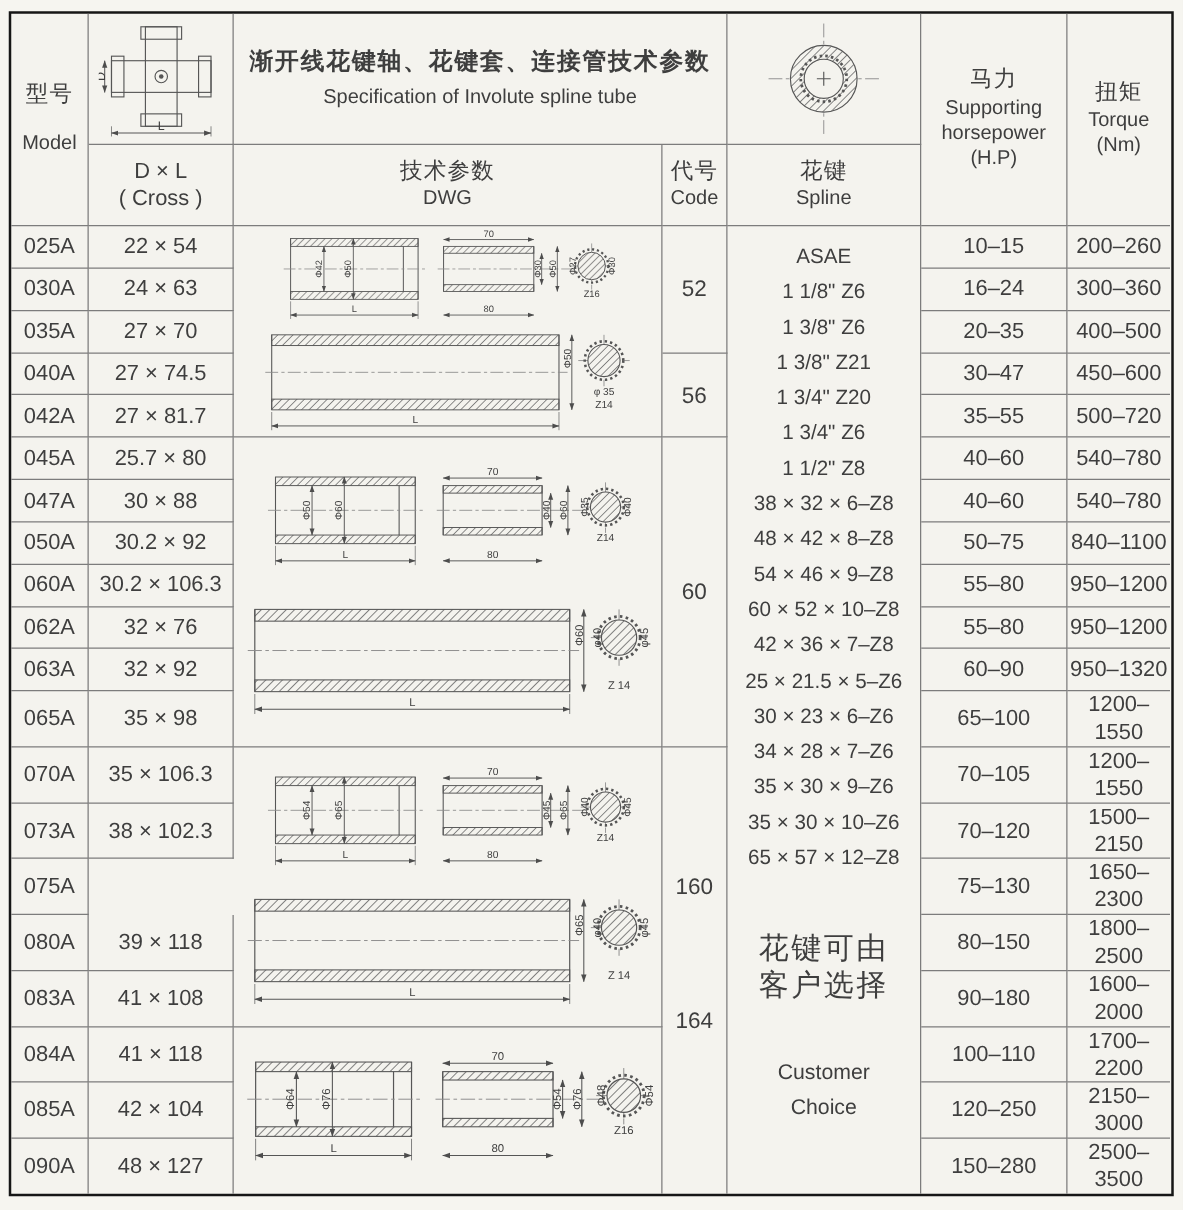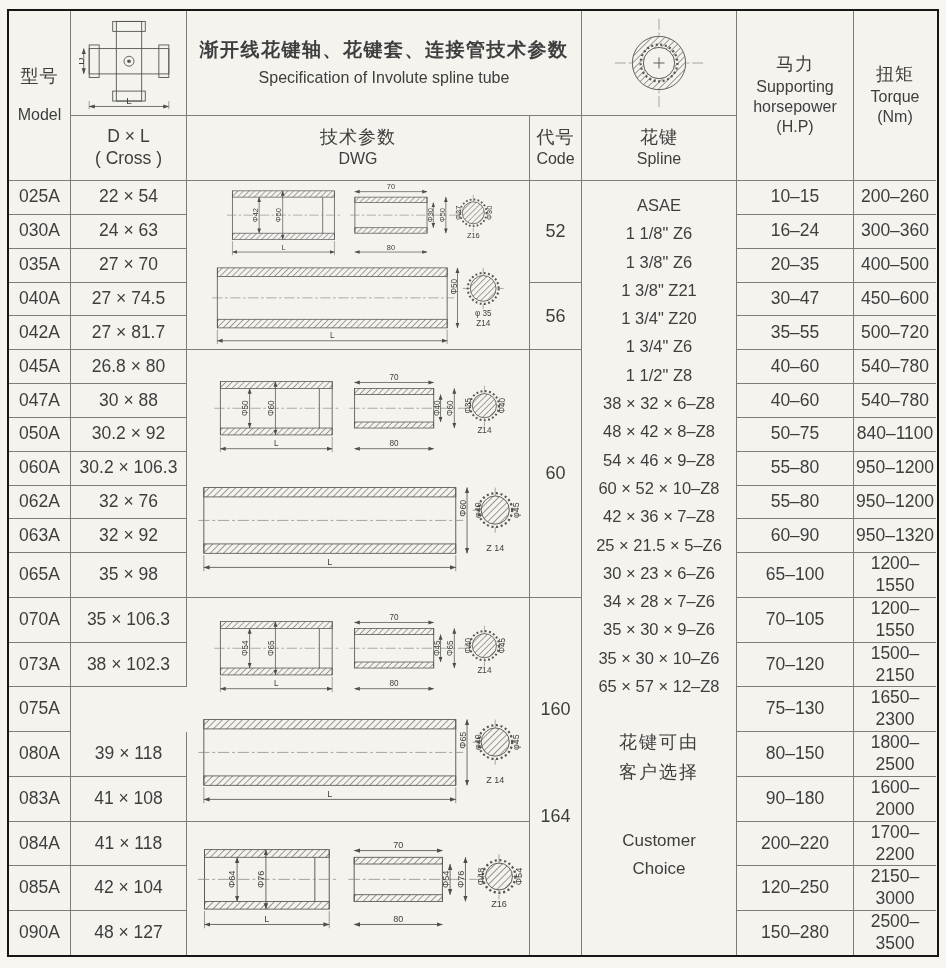--- a/index.html
+++ b/index.html
@@ -24,21 +24,21 @@
   }
   .nr{border-right:none;}
   .nb{border-bottom:none;}
   .zh{font-size:18px;letter-spacing:1px;font-family:Liberation Mono, monospace;}
   .en{font-size:16px;}
   .hdr-title .t-zh{font-size:19px;font-weight:bold;letter-spacing:1.5px;margin-bottom:6px;}
   .hdr-title .t-en{font-size:16px;}
   .dwgcell{justify-content:space-evenly;padding:2px 4px;}
   .spline-cell{justify-content:flex-start;padding-top:10px;}
   .spl-lines div{line-height:28.3px;font-size:16.5px;white-space:nowrap;}
-  .spl-zh{margin-top:27px;font-size:18px;line-height:30px;letter-spacing:2px;}
+  .spl-zh{margin-top:44px;font-size:24px;line-height:30px;letter-spacing:2px;}
   .spl-en{margin-top:40px;font-size:17px;line-height:28px;}
   .codecell{font-size:18px;}
   .code-merged{position:relative;}
   .code-merged span{position:absolute;left:0;width:100%;text-align:center;font-size:18px;}
   
   .ol{stroke:#565656;stroke-width:1;fill:none;}
   .hw{fill:url(#hch);stroke:#565656;stroke-width:0.9;}
   .cl{stroke:#8a8a8a;stroke-width:0.8;stroke-dasharray:12 3 3 3;fill:none;}
   .dim{stroke:#565656;stroke-width:0.9;marker-start:url(#arw);marker-end:url(#arw);}
   .ext{stroke:#6a6a6a;stroke-width:0.7;}
@@ -209,21 +209,21 @@
   <div class="c" style="grid-area:5/2">
       <span>27 × 70</span>
     </div>
   <div class="c" style="grid-area:6/2">
       <span>27 × 74.5</span>
     </div>
   <div class="c" style="grid-area:7/2">
       <span>27 × 81.7</span>
     </div>
   <div class="c" style="grid-area:8/2">
-      <span>26.8 × 80</span>
+      <span>25.7 × 80</span>
     </div>
   <div class="c" style="grid-area:9/2">
       <span>30 × 88</span>
     </div>
   <div class="c" style="grid-area:10/2">
       <span>30.2 × 92</span>
     </div>
   <div class="c" style="grid-area:11/2">
       <span>30.2 × 106.3</span>
     </div>
@@ -574,21 +574,21 @@
   <div class="c" style="grid-area:17/6">
       <span>75–130</span>
     </div>
   <div class="c" style="grid-area:18/6">
       <span>80–150</span>
     </div>
   <div class="c" style="grid-area:19/6">
       <span>90–180</span>
     </div>
   <div class="c" style="grid-area:20/6">
-      <span>200–220</span>
+      <span>100–110</span>
     </div>
   <div class="c" style="grid-area:21/6">
       <span>120–250</span>
     </div>
   <div class="c nb" style="grid-area:22/6">
       <span>150–280</span>
     </div>
 
   <div class="c nr" style="grid-area:3/7">
       <span>200–260</span>

